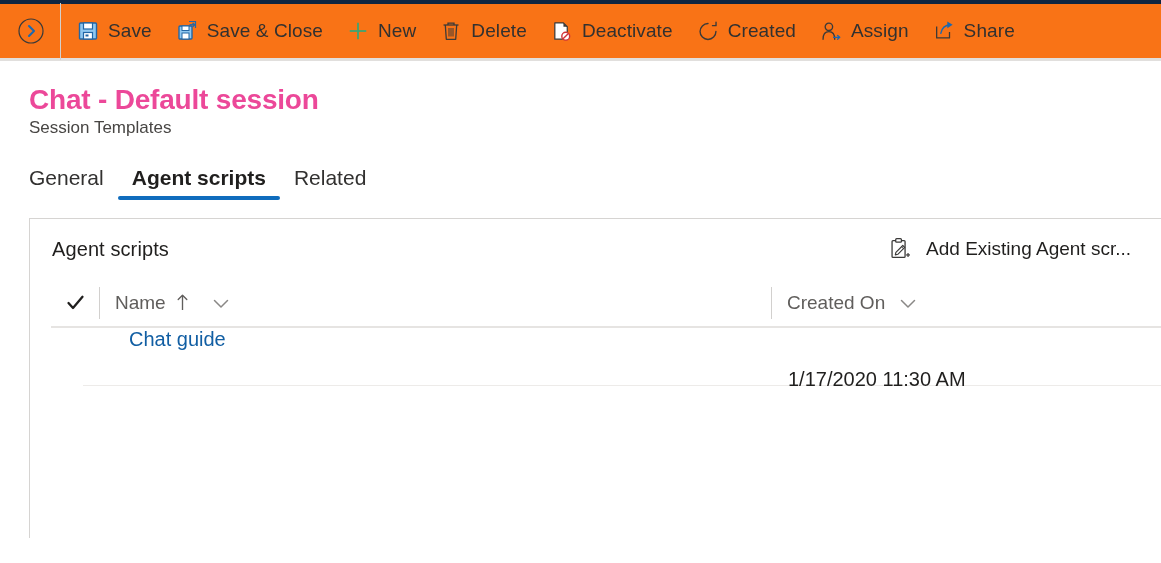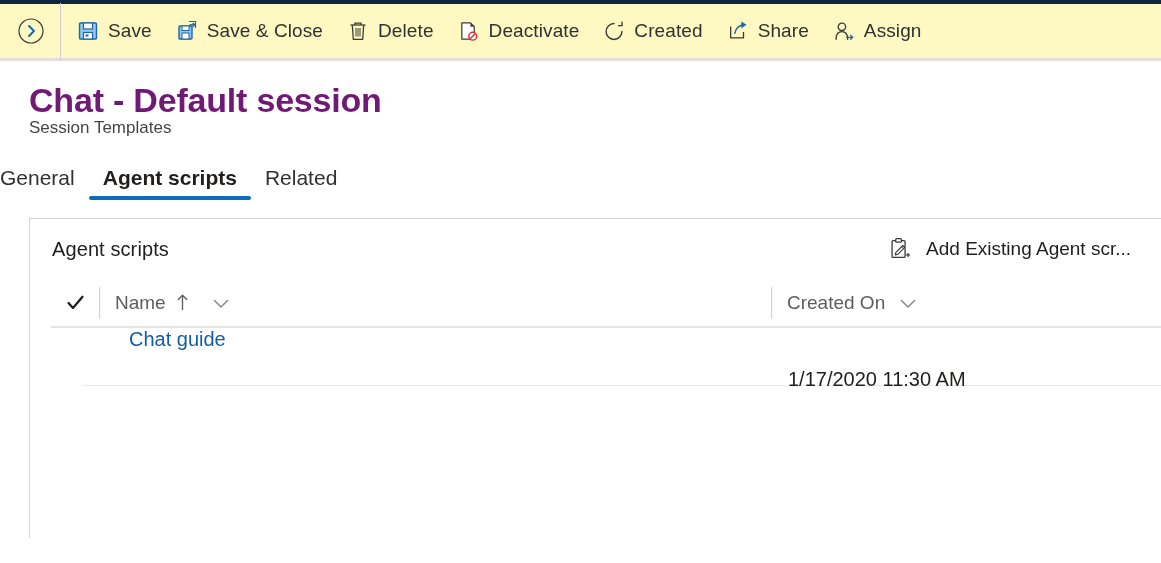--- a/index.html
+++ b/index.html
@@ -21,21 +21,21 @@
     height: 4px;
     background: #0f2541;
     width: 100%;
   }
 
   
   .commandbar {
     height: 57px;
     display: flex;
     align-items: center;
-    background: #fef9c3;
+    background: #f97316;
     border-bottom: 3px solid #e1dfdd;
     box-sizing: border-box;
     padding-left: 10px;
   }
   .expand-btn {
     width: 42px;
     height: 42px;
     display: flex;
     align-items: center;
     justify-content: center;
@@ -71,37 +71,38 @@
     align-items: center;
     justify-content: center;
     flex: 0 0 auto;
   }
 
   
   .page-header {
     padding: 22px 0 0 29px;
   }
   .page-title {
-    font-size: 34px;
+    font-size: 28px;
     font-weight: 600;
-    color: #701a75;
+    color: #ec4899;
     line-height: 34px;
     letter-spacing: -0.2px;
   }
   .page-subtitle {
     font-size: 17px;
     color: #484644;
     margin-top: 0;
     line-height: 22px;
   }
 
   
   .tabstrip {
     display: flex;
     align-items: flex-end;
+    padding-left: 29px;
     margin-top: 21px;
     height: 40px;
     gap: 0;
   }
   .tab {
     position: relative;
     padding: 0 14px 9px 14px;
     font-size: 21px;
     color: #323130;
     cursor: pointer;
@@ -258,20 +259,29 @@
         <rect x="6" y="6" width="7" height="4.5" fill="#ffffff" stroke="#2266a5" stroke-width="1"></rect>
         <rect x="6" y="13" width="7" height="6" fill="#ffffff" stroke="#2266a5" stroke-width="1"></rect>
         <polyline points="13,1.5 19.5,1.5 19.5,8" fill="none" stroke="#2266a5" stroke-width="1.2"></polyline>
         <line x1="13.5" y1="4.8" x2="18.4" y2="4.8" stroke="#2266a5" stroke-width="1.4"></line>
         <polyline points="16.6,2.9 18.7,4.8 16.6,6.7" fill="none" stroke="#2266a5" stroke-width="1.4" stroke-linejoin="round"></polyline>
       </svg>
     </span>
     <span class="label">Save &amp; Close</span>
   </div>
 
+  <div class="cmd-btn">
+    <span class="cmd-icon">
+      <svg width="24" height="24" viewBox="0 0 24 24">
+        <line x1="12" y1="3" x2="12" y2="21" stroke="#3aa675" stroke-width="1.9"></line>
+        <line x1="3" y1="12" x2="21" y2="12" stroke="#3aa675" stroke-width="1.9"></line>
+      </svg>
+    </span>
+    <span class="label">New</span>
+  </div>
 
   <div class="cmd-btn">
     <span class="cmd-icon">
       <svg width="22" height="22" viewBox="0 0 22 22">
         <line x1="3.5" y1="5" x2="18.5" y2="5" stroke="#3b3a39" stroke-width="1.3"></line>
         <path d="M8 5 V3.2 H14 V5" fill="none" stroke="#3b3a39" stroke-width="1.3"></path>
         <path d="M5.3 5 L6.3 19.3 H15.7 L16.7 5" fill="none" stroke="#3b3a39" stroke-width="1.3" stroke-linejoin="round"></path>
         <line x1="9" y1="8" x2="9" y2="16.5" stroke="#3b3a39" stroke-width="1"></line>
         <line x1="11" y1="8" x2="11" y2="16.5" stroke="#3b3a39" stroke-width="1"></line>
         <line x1="13" y1="8" x2="13" y2="16.5" stroke="#3b3a39" stroke-width="1"></line>
@@ -297,39 +307,39 @@
       <svg width="23" height="23" viewBox="0 0 23 23">
         <path d="M11.5 3.2 A8.3 8.3 0 1 0 19.8 11.5" fill="none" stroke="#3b3a39" stroke-width="1.45" stroke-linecap="round"></path>
         <polyline points="16.2,5.4 19.9,5.4 19.9,1.8" fill="none" stroke="#3b3a39" stroke-width="1.45" stroke-linecap="round" stroke-linejoin="round"></polyline>
       </svg>
     </span>
     <span class="label">Created</span>
   </div>
 
   <div class="cmd-btn">
     <span class="cmd-icon">
-      <svg width="24" height="24" viewBox="0 0 24 24">
-        <path d="M4 7 V19.5 H18 V13" fill="none" stroke="#3b3a39" stroke-width="1.4" stroke-linejoin="round"></path>
-        <path d="M8.5 14.5 C9.6 8.5 14 5.6 19 5.2" fill="none" stroke="#1b68b0" stroke-width="1.5" stroke-linecap="round"></path>
-        <polygon points="15.6,1.6 21.4,5.3 15.6,9" fill="#1b68b0"></polygon>
-      </svg>
-    </span>
-    <span class="label">Share</span>
-  </div>
-
-  <div class="cmd-btn">
-    <span class="cmd-icon">
       <svg width="23" height="23" viewBox="0 0 23 23">
         <circle cx="9.3" cy="6.6" r="3.9" fill="none" stroke="#3b3a39" stroke-width="1.4"></circle>
         <path d="M3.2 19.6 C3.2 14.2 6 11.6 9.3 11.6 C12.6 11.6 15.4 14.2 15.4 19.6" fill="none" stroke="#3b3a39" stroke-width="1.4" stroke-linecap="round"></path>
         <line x1="14.2" y1="17.6" x2="20.4" y2="17.6" stroke="#1b68b0" stroke-width="1.4" stroke-linecap="round"></line>
         <polyline points="18.4,15.6 20.6,17.6 18.4,19.6" fill="none" stroke="#1b68b0" stroke-width="1.4" stroke-linecap="round" stroke-linejoin="round"></polyline>
       </svg>
     </span>
     <span class="label">Assign</span>
+  </div>
+
+  <div class="cmd-btn">
+    <span class="cmd-icon">
+      <svg width="24" height="24" viewBox="0 0 24 24">
+        <path d="M4 7 V19.5 H18 V13" fill="none" stroke="#3b3a39" stroke-width="1.4" stroke-linejoin="round"></path>
+        <path d="M8.5 14.5 C9.6 8.5 14 5.6 19 5.2" fill="none" stroke="#1b68b0" stroke-width="1.5" stroke-linecap="round"></path>
+        <polygon points="15.6,1.6 21.4,5.3 15.6,9" fill="#1b68b0"></polygon>
+      </svg>
+    </span>
+    <span class="label">Share</span>
   </div>
 
 </div>
 
 <div class="page-header">
   <div class="page-title">Chat - Default session</div>
   <div class="page-subtitle">Session Templates</div>
 </div>
 
 <div class="tabstrip">

